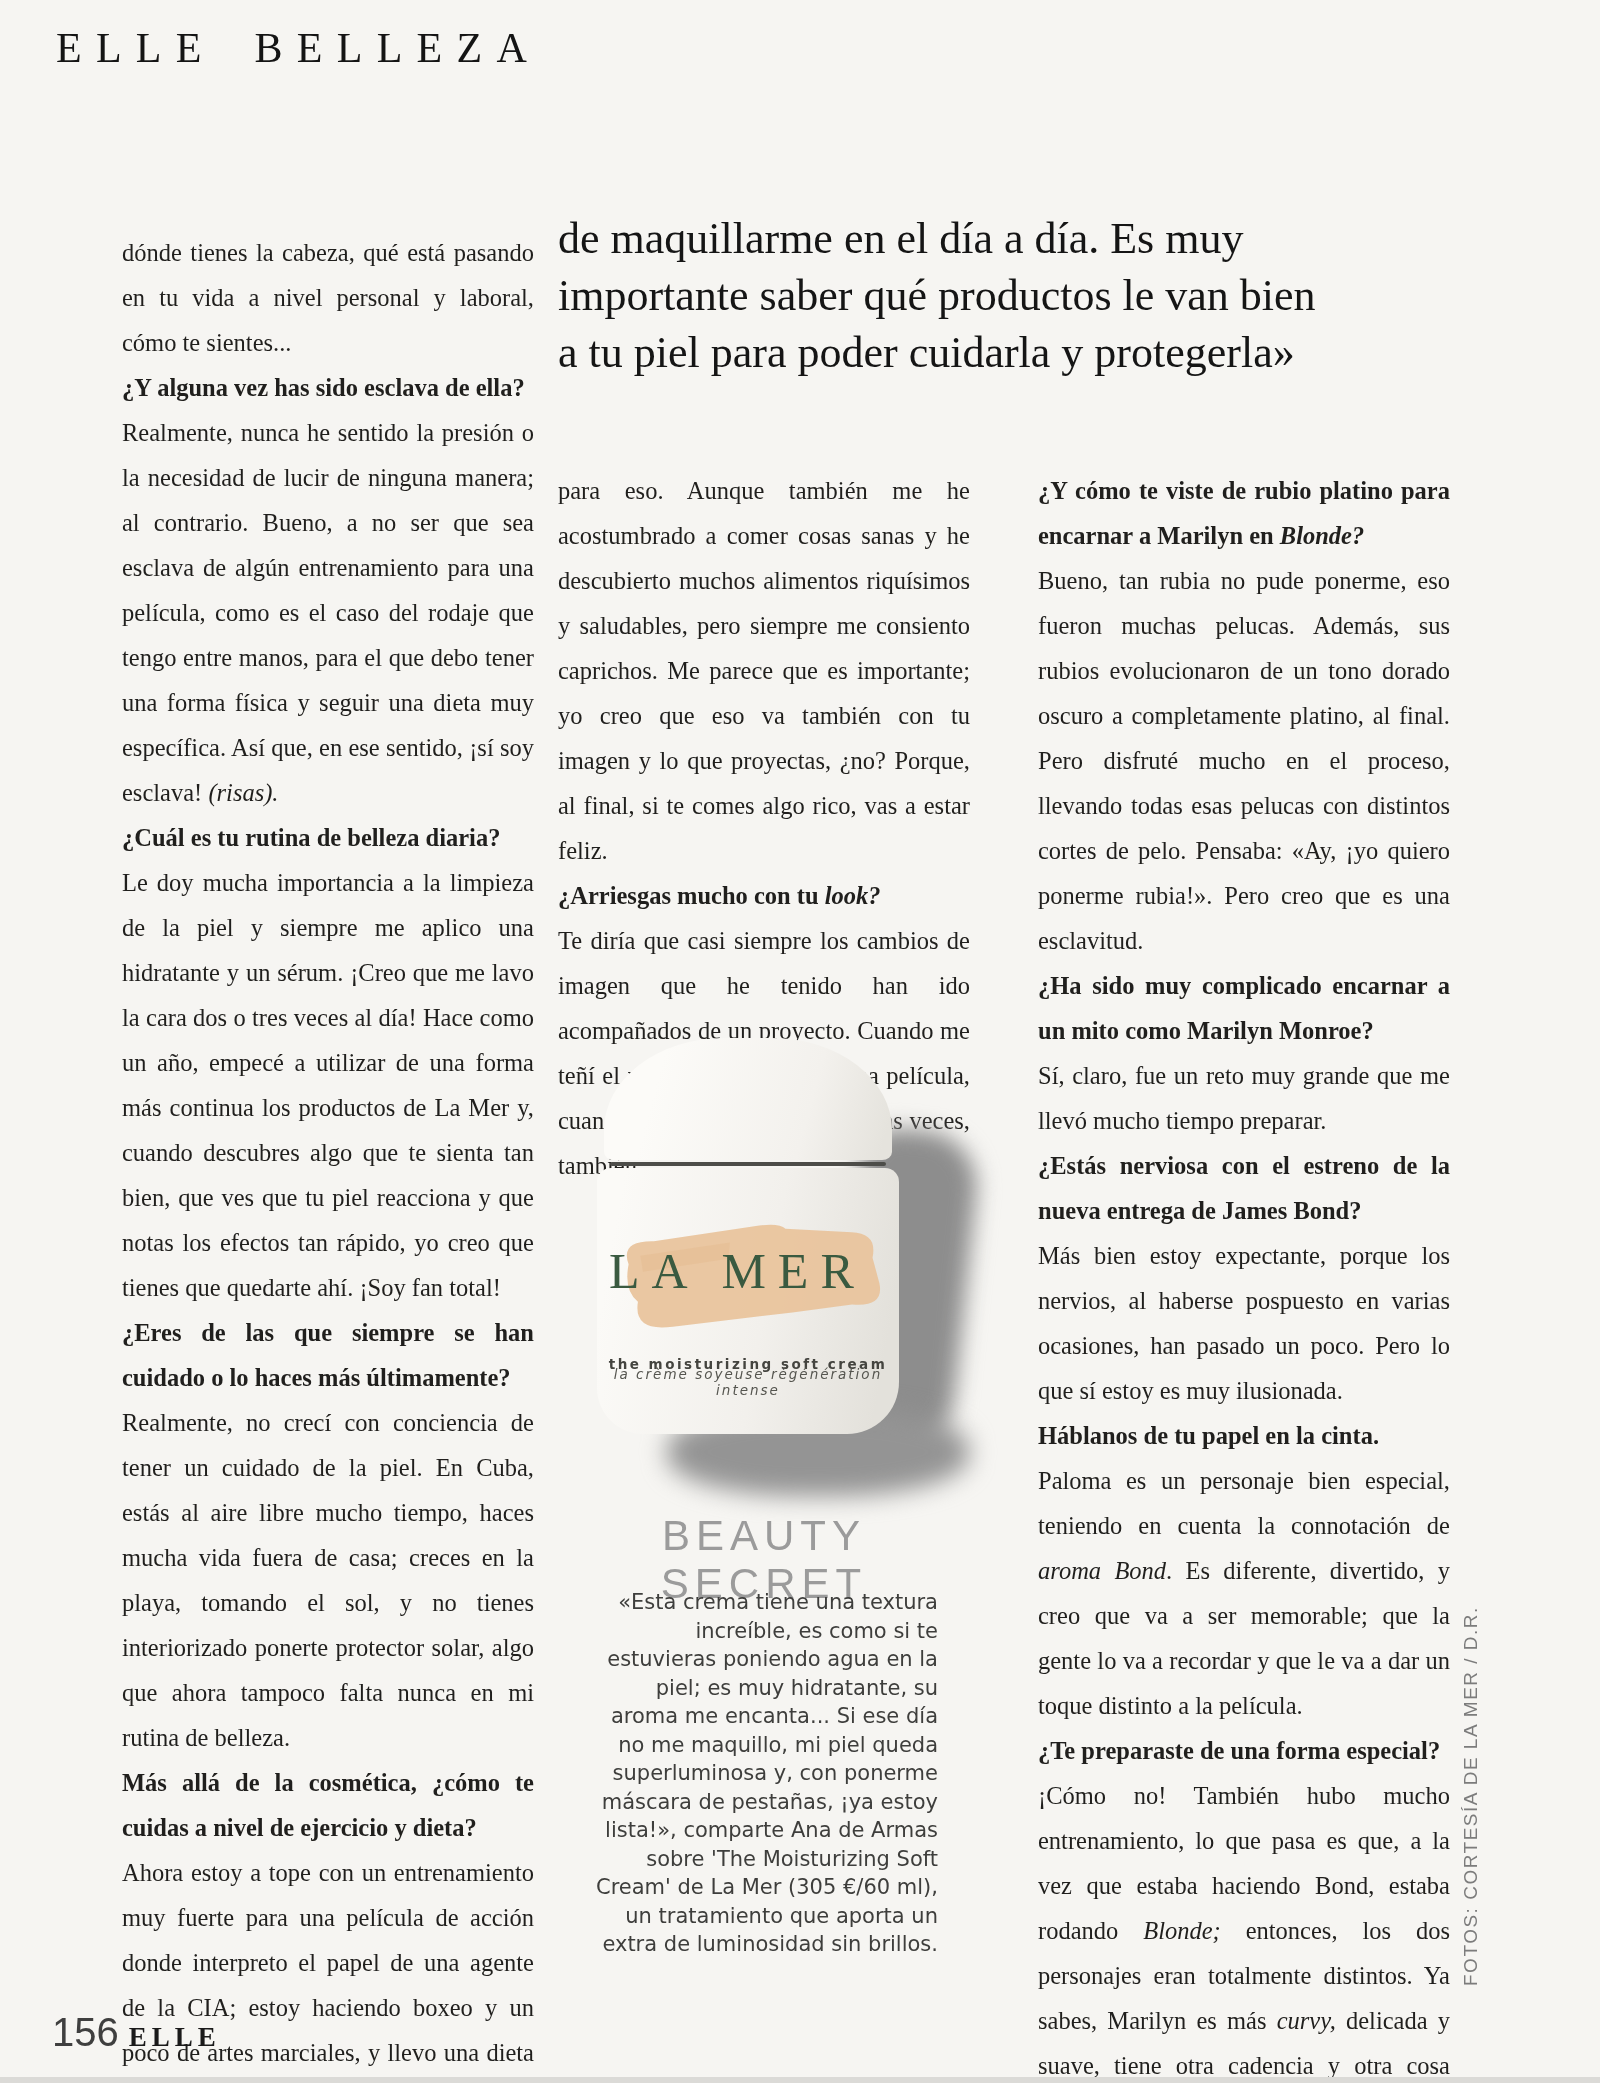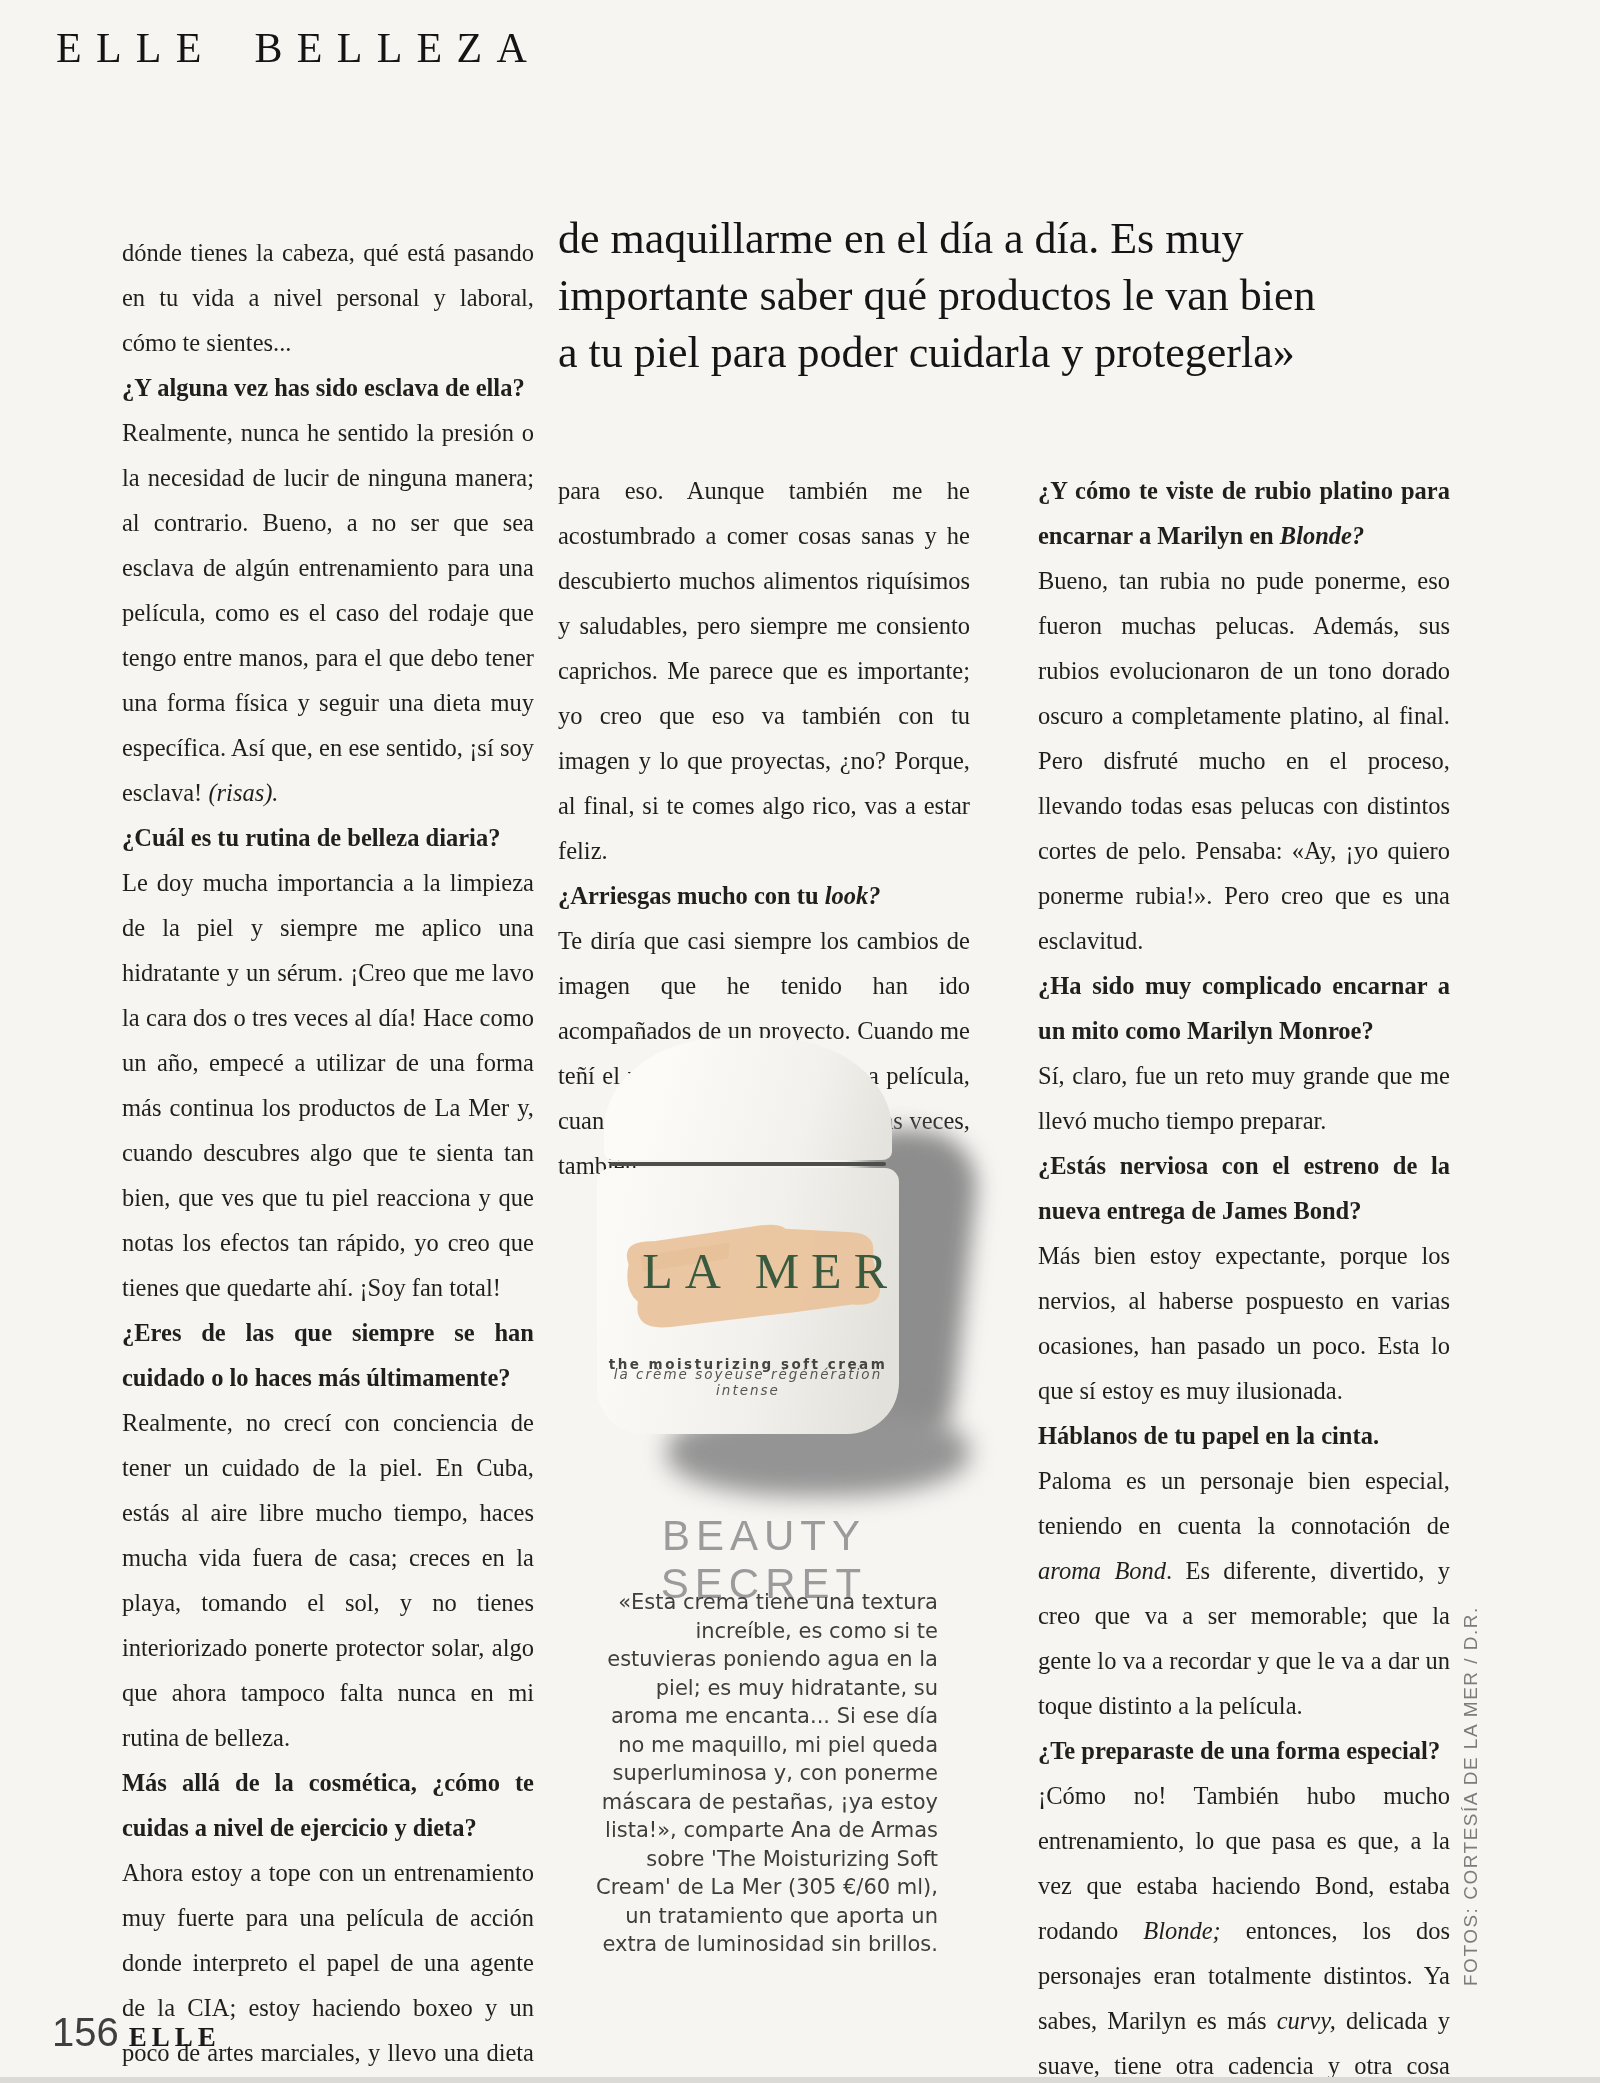--- a/index.html
+++ b/index.html
@@ -34,21 +34,21 @@
                  border-radius:45%;filter:blur(12px);}
   .jar{position:absolute;left:22px;top:26px;width:302px;}
   .lid{width:288px;height:122px;margin:0 auto;
        background:linear-gradient(105deg,#fcfbf8 20%,#f3f1ed 70%,#e5e3dd 96%);
        border-radius:120px 120px 10px 10px / 92px 92px 8px 8px;}
   .gapline{width:276px;height:4px;margin:2px auto 0;background:#4d4d49;border-radius:2px;}
   .jbody{position:relative;width:302px;height:266px;margin:2px auto 0;
          background:linear-gradient(100deg,#fbfaf7 8%,#f2f0ec 55%,#e3e1db 92%);
          border-radius:14px 14px 52px 46px;}
   .swatch{position:absolute;left:14px;top:46px;width:274px;height:118px;transform:rotate(-2deg);}
-  .brand{position:absolute;left:0;right:0;top:74px;text-align:right;font-size:50px;
+  .brand{position:absolute;left:0;right:0;top:74px;text-align:left;font-size:50px;
          letter-spacing:12px;text-indent:12px;color:#3a5a40;}
   .tag-en{position:absolute;left:0;right:0;bottom:62px;text-align:center;
           font-family:"DejaVu Sans",sans-serif;font-size:13.5px;font-weight:bold;
           letter-spacing:2.5px;color:#44443f;}
   .tag-fr{position:absolute;left:0;right:0;bottom:36px;text-align:center;
           font-family:"DejaVu Sans",sans-serif;font-size:13.5px;font-style:italic;
           letter-spacing:2px;color:#55554f;}
 
   
   .bs-title{position:absolute;left:558px;top:1512px;width:412px;text-align:center;
@@ -100,21 +100,21 @@
       <p><span>para eso. Aunque también me he acostumbrado a comer cosas sanas y he descubierto muchos alimentos riquísimos y saludables, pero siempre me consiento caprichos. Me parece que es importante; yo creo que eso va también con tu imagen y lo que proyectas, ¿no? Porque, al final, si te comes algo rico, vas a estar feliz.</span></p>
       <p><span class="s-b">¿Arriesgas mucho con tu </span><span class="s-bi">look?</span></p>
       <p><span>Te diría que casi siempre los cambios de imagen que he tenido han ido acompañados de un proyecto. Cuando me teñí el pelo de rosa era para una película, cuando me he cortado el pelo otras veces, también...</span></p>
     </div>
   <div class="col col3">
       <p><span class="s-b">¿Y cómo te viste de rubio platino para encarnar a Marilyn en </span><span class="s-bi">Blonde?</span></p>
       <p><span>Bueno, tan rubia no pude ponerme, eso fueron muchas pelucas. Además, sus rubios evolucionaron de un tono dorado oscuro a completamente platino, al final. Pero disfruté mucho en el proceso, llevando todas esas pelucas con distintos cortes de pelo. Pensaba: «Ay, ¡yo quiero ponerme rubia!». Pero creo que es una esclavitud.</span></p>
       <p><span class="s-b">¿Ha sido muy complicado encarnar a un mito como Marilyn Monroe?</span></p>
       <p><span>Sí, claro, fue un reto muy grande que me llevó mucho tiempo preparar.</span></p>
       <p><span class="s-b">¿Estás nerviosa con el estreno de la nueva entrega de James Bond?</span></p>
-      <p><span>Más bien estoy expectante, porque los nervios, al haberse pospuesto en varias ocasiones, han pasado un poco. Esta lo que sí estoy es muy ilusionada.</span></p>
+      <p><span>Más bien estoy expectante, porque los nervios, al haberse pospuesto en varias ocasiones, han pasado un poco. Pero lo que sí estoy es muy ilusionada.</span></p>
       <p><span class="s-b">Háblanos de tu papel en la cinta.</span></p>
       <p><span>Paloma es un personaje bien especial, teniendo en cuenta la connotación de </span><span class="s-i">aroma Bond</span><span>. Es diferente, divertido, y creo que va a ser memorable; que la gente lo va a recordar y que le va a dar un toque distinto a la película.</span></p>
       <p><span class="s-b">¿Te preparaste de una forma especial?</span></p>
       <p><span>¡Cómo no! También hubo mucho entrenamiento, lo que pasa es que, a la vez que estaba haciendo Bond, estaba rodando </span><span class="s-i">Blonde;</span><span> entonces, los dos personajes eran totalmente distintos. Ya sabes, Marilyn es más </span><span class="s-i">curvy,</span><span> delicada y suave, tiene otra cadencia y otra cosa corporal; y Paloma es una todoterreno. Entonces, fue todo un poco complicado, no tuve mucho tiempo de entrenar; pero bueno, teníamos un equipo de dobles maravillosos y me entrenaron lo más rápido posible —como en tres semanas—, así que pude hacer mis cositas en la película...</span></p>
     </div>
 
   <div class="product">
     <div class="shadow-right"></div>
     <div class="shadow-bottom"></div>
     <div class="jar">

